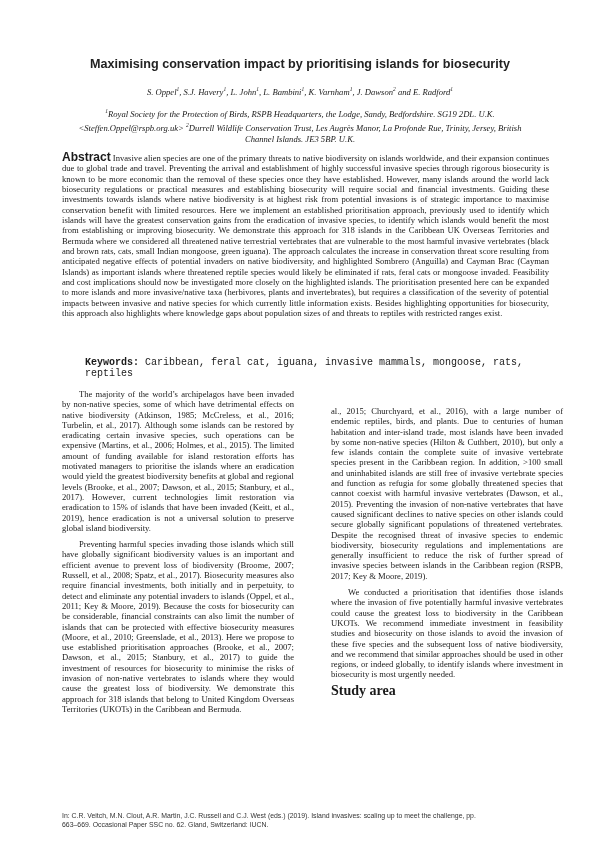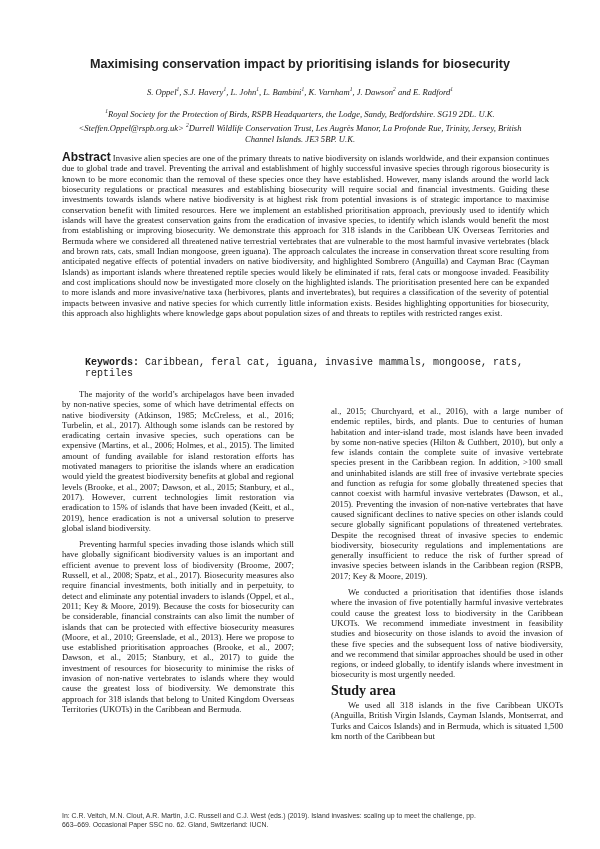--- a/index.html
+++ b/index.html
@@ -79,18 +79,17 @@
 
   <div class="col col-left">
     <p class="para">The majority of the world’s archipelagos have been invaded by non-native species, some of which have detrimental effects on native biodiversity (Atkinson, 1985; McCreless, et al., 2016; Turbelin, et al., 2017). Although some islands can be restored by eradicating certain invasive species, such operations can be expensive (Martins, et al., 2006; Holmes, et al., 2015). The limited amount of funding available for island restoration efforts has motivated managers to prioritise the islands where an eradication would yield the greatest biodiversity benefits at global and regional levels (Brooke, et al., 2007; Dawson, et al., 2015; Stanbury, et al., 2017). However, current technologies limit restoration via eradication to 15% of islands that have been invaded (Keitt, et al., 2019), hence eradication is not a universal solution to preserve global island biodiversity.</p>
     <p class="para">Preventing harmful species invading those islands which still have globally significant biodiversity values is an important and efficient avenue to prevent loss of biodiversity (Broome, 2007; Russell, et al., 2008; Spatz, et al., 2017). Biosecurity measures also require financial investments, both initially and in perpetuity, to detect and eliminate any potential invaders to islands (Oppel, et al., 2011; Key &amp; Moore, 2019). Because the costs for biosecurity can be considerable, financial constraints can also limit the number of islands that can be protected with effective biosecurity measures (Moore, et al., 2010; Greenslade, et al., 2013). Here we propose to use established prioritisation approaches (Brooke, et al., 2007; Dawson, et al., 2015; Stanbury, et al., 2017) to guide the investment of resources for biosecurity to minimise the risks of invasion of non-native vertebrates to islands where they would cause the greatest loss of biodiversity. We demonstrate this approach for 318 islands that belong to United Kingdom Overseas Territories (UKOTs) in the Caribbean and Bermuda.</p>
   </div>
 
   <div class="col col-right">
     <p class="para" style="text-indent:0">al., 2015; Churchyard, et al., 2016), with a large number of endemic reptiles, birds, and plants. Due to centuries of human habitation and inter-island trade, most islands have been invaded by some non-native species (Hilton &amp; Cuthbert, 2010), but only a few islands contain the complete suite of invasive vertebrate species present in the Caribbean region. In addition, &gt;100 small and uninhabited islands are still free of invasive vertebrate species and function as refugia for some globally threatened species that cannot coexist with harmful invasive vertebrates (Dawson, et al., 2015). Preventing the invasion of non-native vertebrates that have caused significant declines to native species on other islands could secure globally significant populations of threatened vertebrates. Despite the recognised threat of invasive species to endemic biodiversity, biosecurity regulations and implementations are generally insufficient to reduce the risk of further spread of invasive species between islands in the Caribbean region (RSPB, 2017; Key &amp; Moore, 2019).</p>
     <p class="para">We conducted a prioritisation that identifies those islands where the invasion of five potentially harmful invasive vertebrates could cause the greatest loss to biodiversity in the Caribbean UKOTs. We recommend immediate investment in feasibility studies and biosecurity on those islands to avoid the invasion of these five species and the subsequent loss of native biodiversity, and we recommend that similar approaches should be used in other regions, or indeed globally, to identify islands where investment in biosecurity is most urgently needed.</p>
     <div class="h-sub">Study area</div>
-    <p class="para">We used all 318 islands in the five Caribbean UKOTs (Anguilla, British Virgin Islands, Cayman Islands, Montserrat, and Turks and Caicos Islands) and in Bermuda, which is situated 1,500 km north of the Caribbean but</p>
   </div>
 
   <div class="footer">In: C.R. Veitch, M.N. Clout, A.R. Martin, J.C. Russell and C.J. West (eds.) (2019). Island invasives: scaling up to meet the challenge, pp. 663–669. Occasional Paper SSC no. 62. Gland, Switzerland: IUCN.</div>
 
 </div>
 
 </body></html>

